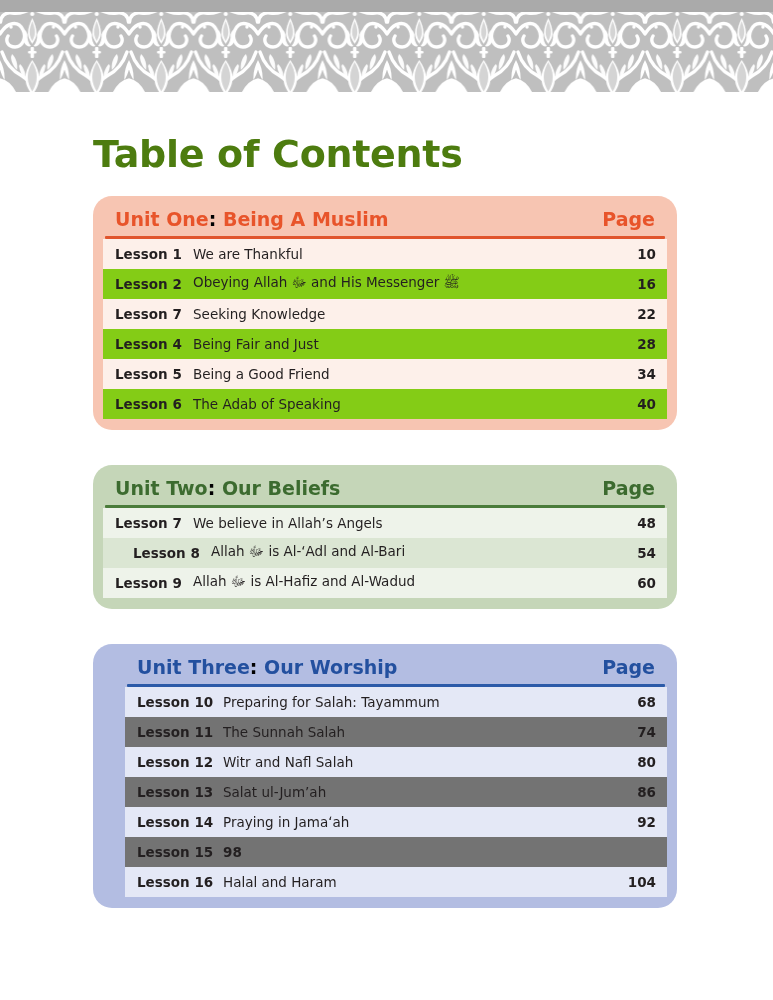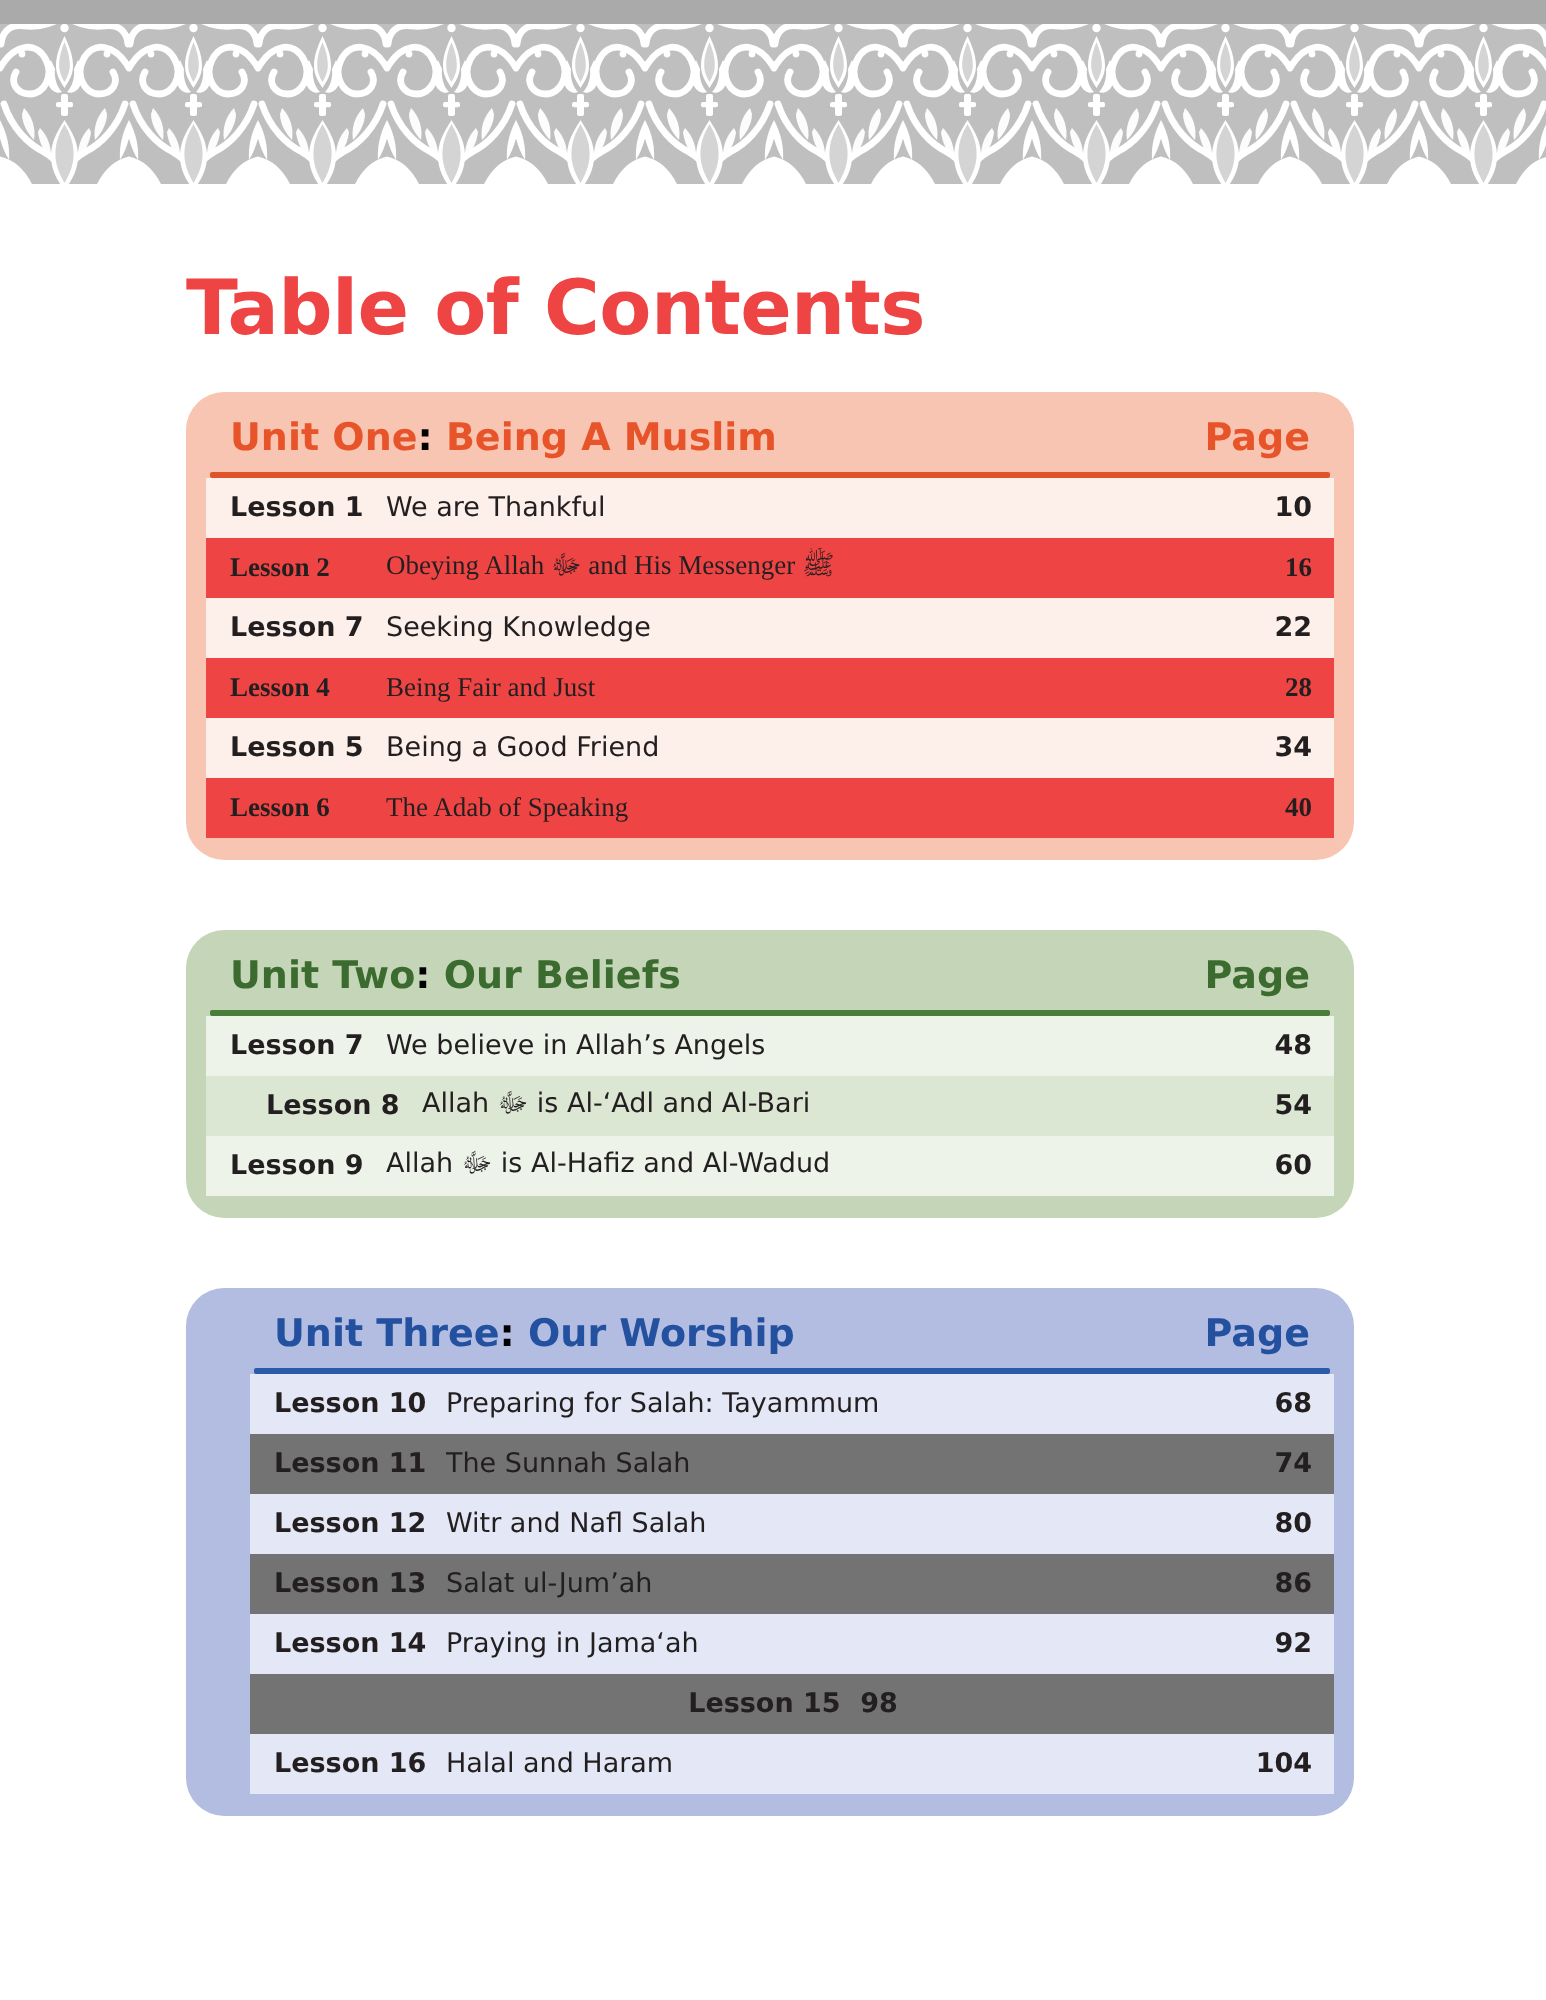--- a/index.html
+++ b/index.html
@@ -31,21 +31,21 @@
     height: 120px;
   }
 
   
   .page-title {
     position: absolute;
     top: 134px;
     left: 93px;
     font-size: 38px;
     font-weight: bold;
-    color: #ef4444;
+    color: #4d7c0f;
     letter-spacing: -0.3px;
     line-height: 1.1;
   }
 
   
   .toc {
     position: absolute;
     left: 93px;
     top: 196px;
     width: 584px;
@@ -80,21 +80,20 @@
   .rows { margin-top: 0; }
 
   .toc-row {
     display: flex;
     align-items: center;
     height: 30px;
     padding: 0 11px 0 12px;
     box-sizing: border-box;
     font-size: 13.5px;
     color: #231f20;
-    justify-content: center;
   }
   .toc-row .lesson-no {
     font-weight: bold;
     width: 78px;
     flex: none;
     white-space: nowrap;
   }
   .toc-row.wide .lesson-no { width: 86px; }
   .toc-row .lesson-title {
     flex: 1 1 auto;
@@ -107,21 +106,21 @@
     white-space: nowrap;
   }
 
   
   .unit-one { background: #f7c5b2; }
   .unit-one .unit-name,
   .unit-one .unit-subject,
   .unit-one .page-label { color: #e8542a; }
   .unit-one .header-rule { background: #e0542c; }
   .unit-one .toc-row.odd  { background: #fdf0ea; }
-  .unit-one .toc-row.even { background: #ef4444; font-family: Liberation Serif, serif; }
+  .unit-one .toc-row.even { background: #84cc16; }
 
   
   .unit-two { background: #c5d6b8; }
   .unit-two .unit-name,
   .unit-two .unit-subject,
   .unit-two .page-label { color: #3c6b2f; }
   .unit-two .header-rule { background: #4a7c3a; }
   .unit-two .toc-row.odd  { background: #eef3ea; }
   .unit-two .toc-row.even { background: #dbe6d3; padding-left: 30px; }
 

